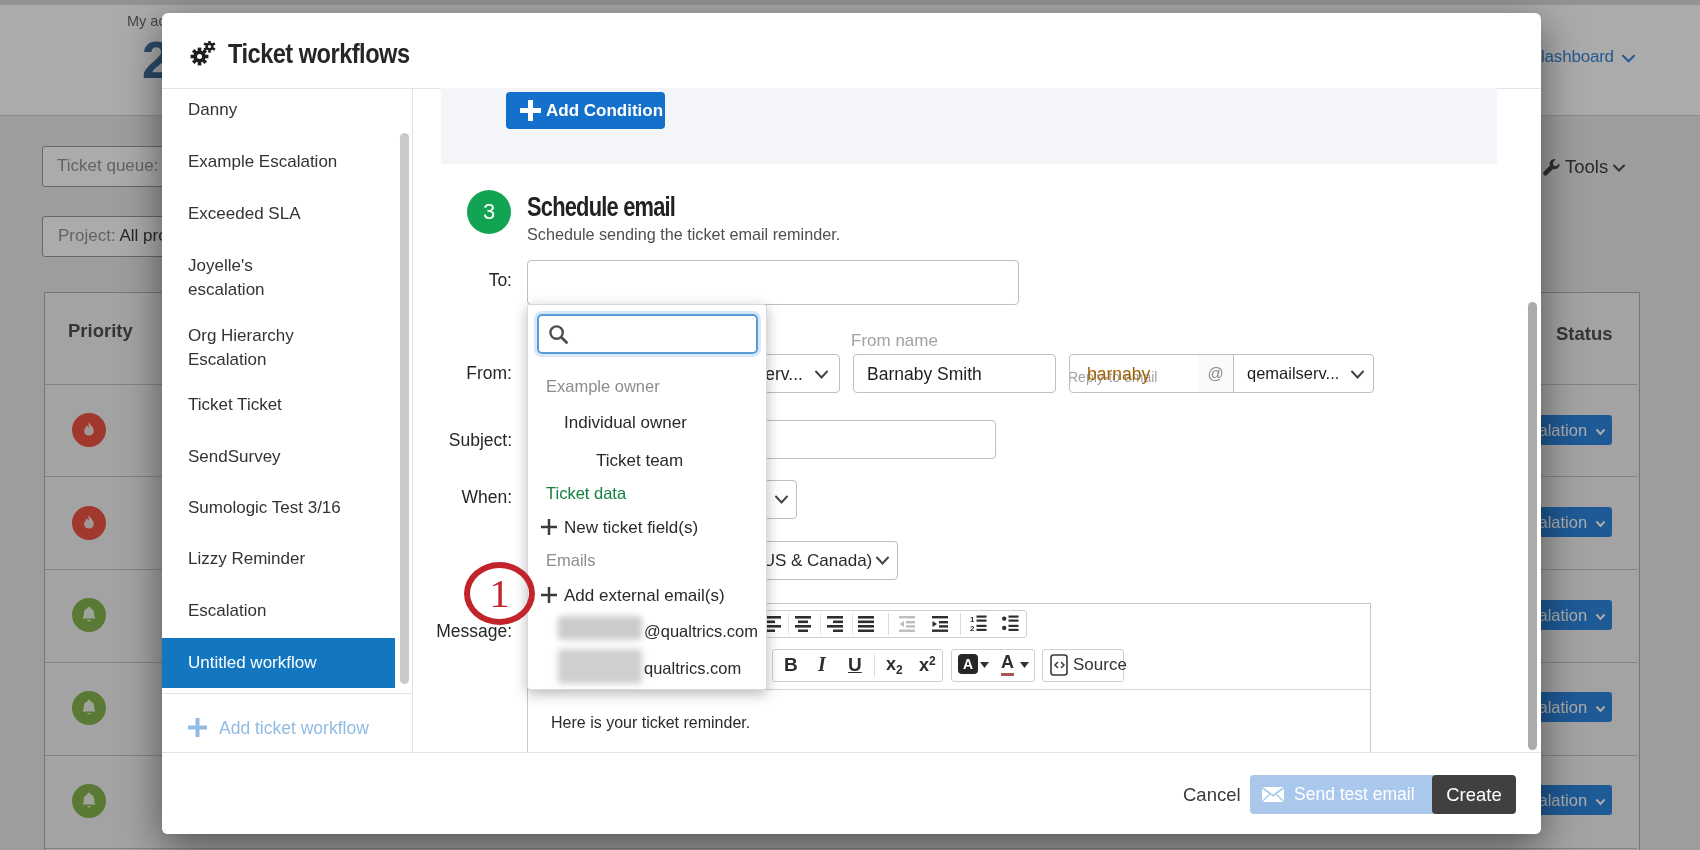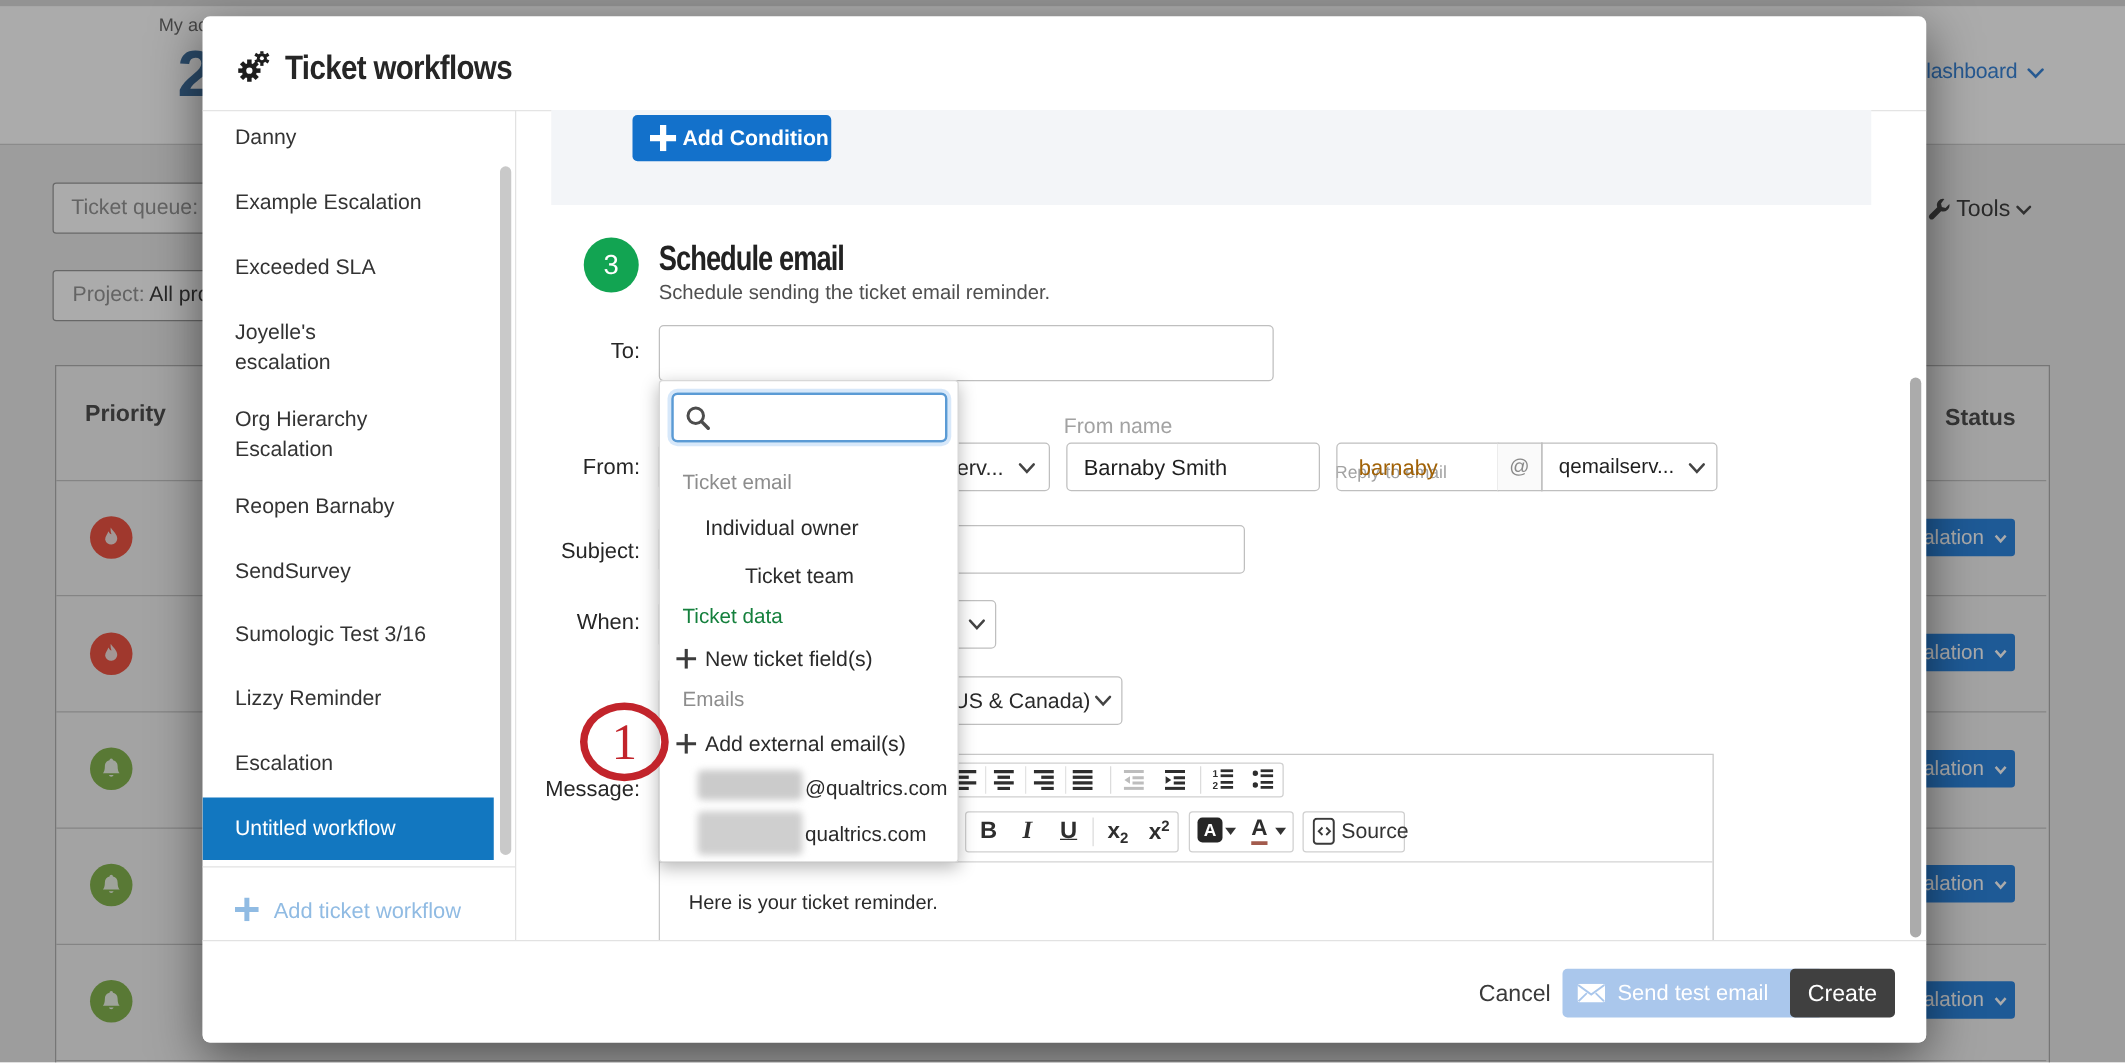--- a/index.html
+++ b/index.html
@@ -142,21 +142,21 @@
   </svg>
   <div class="abs" style="left:66px;top:26px;font-size:27px;font-weight:bold;color:#262626;letter-spacing:-0.6px;transform:scaleX(0.875);transform-origin:left top;">Ticket workflows</div>
 
   <div class="abs" style="left:250px;top:75px;width:1px;height:664px;background:#e2e2e2;"></div>
   <div class="abs" style="left:0;top:680px;width:250px;height:1px;background:#e2e2e2;"></div>
   <div class="abs" style="left:26px;top:87px;font-size:17px;color:#333;">Danny</div>
   <div class="abs" style="left:26px;top:139px;font-size:17px;color:#333;">Example Escalation</div>
   <div class="abs" style="left:26px;top:190.5px;font-size:17px;color:#333;">Exceeded SLA</div>
   <div class="abs" style="left:26px;top:241px;font-size:17px;color:#333;line-height:24px;">Joyelle's<br>escalation</div>
   <div class="abs" style="left:26px;top:311px;font-size:17px;color:#333;line-height:24px;">Org Hierarchy<br>Escalation</div>
-  <div class="abs" style="left:26px;top:382px;font-size:17px;color:#333;">Reopen Barnaby</div>
+  <div class="abs" style="left:26px;top:382px;font-size:17px;color:#333;">Ticket Ticket</div>
   <div class="abs" style="left:26px;top:433.5px;font-size:17px;color:#333;">SendSurvey</div>
   <div class="abs" style="left:26px;top:485px;font-size:17px;color:#333;">Sumologic Test 3/16</div>
   <div class="abs" style="left:26px;top:536px;font-size:17px;color:#333;">Lizzy Reminder</div>
   <div class="abs" style="left:26px;top:588px;font-size:17px;color:#333;">Escalation</div>
   <div class="abs" style="left:0;top:625px;width:233px;height:50px;background:#1277c0;"></div>
   <div class="abs" style="left:26px;top:639.5px;font-size:17px;color:#fff;">Untitled workflow</div>
   <div class="abs" style="left:238px;top:120px;width:9px;height:551px;background:#c9c9c9;border-radius:5px;"></div>
   <svg class="abs" style="left:26px;top:705px;" width="19" height="19" viewBox="0 0 19 19">
       <path d="M7.5 0 h4 v7.5 H19 v4 h-7.5 V19 h-4 v-7.5 H0 v-4 h7.5 z" fill="#90bbe3"></path>
     </svg>
@@ -317,21 +317,21 @@
     </svg>
   <div class="abs" style="left:911px;top:642px;font-size:17px;color:#333;">Source</div>
   <div class="abs" style="left:389px;top:701px;font-size:16px;color:#2b2b2b;">Here is your ticket reminder.</div>
 
   <div class="abs" style="left:365px;top:291px;width:240px;height:386px;background:#fff;border:1px solid #d8d8d8;border-radius:3px;box-shadow:0 4px 14px rgba(0,0,0,0.28);z-index:20;box-sizing:border-box;">
     <div class="abs" style="left:9px;top:9px;width:221px;height:40px;border:2px solid #5b9bd5;border-radius:5px;box-shadow:0 0 0 3px rgba(140,190,240,0.35);box-sizing:border-box;"></div>
     <svg class="abs" style="left:20px;top:19px;" width="21" height="21" viewBox="0 0 21 21">
         <circle cx="8.6" cy="8.6" r="6.2" fill="none" stroke="#4d4d4d" stroke-width="2.4"></circle>
         <line x1="13.3" y1="13.3" x2="18.6" y2="18.6" stroke="#4d4d4d" stroke-width="2.8" stroke-linecap="round"></line>
       </svg>
-    <div class="abs" style="left:18px;top:72px;font-size:16.5px;color:#8d8d8d;">Ticket email</div>
+    <div class="abs" style="left:18px;top:72px;font-size:16.5px;color:#8d8d8d;">Example owner</div>
     <div class="abs" style="left:36px;top:108px;font-size:17px;color:#2a2a2a;">Individual owner</div>
     <div class="abs" style="left:36px;top:146px;font-size:17px;color:#2a2a2a;margin-left:32px;">Ticket team</div>
     <div class="abs" style="left:18px;top:179px;font-size:16.5px;color:#15803d;">Ticket data</div>
     <svg class="abs" style="left:13px;top:214px;" width="16" height="16" viewBox="0 0 16 16">
         <path d="M6.75 0 h2.5 v6.75 H16 v2.5 H9.25 V16 h-2.5 V9.25 H0 v-2.5 h6.75 z" fill="#3c3c3c"></path>
       </svg>
     <div class="abs" style="left:36px;top:213px;font-size:17px;color:#2a2a2a;">New ticket field(s)</div>
     <div class="abs" style="left:18px;top:246px;font-size:16.5px;color:#8d8d8d;">Emails</div>
     <svg class="abs" style="left:13px;top:282px;" width="16" height="16" viewBox="0 0 16 16">
         <path d="M6.75 0 h2.5 v6.75 H16 v2.5 H9.25 V16 h-2.5 V9.25 H0 v-2.5 h6.75 z" fill="#3c3c3c"></path>

